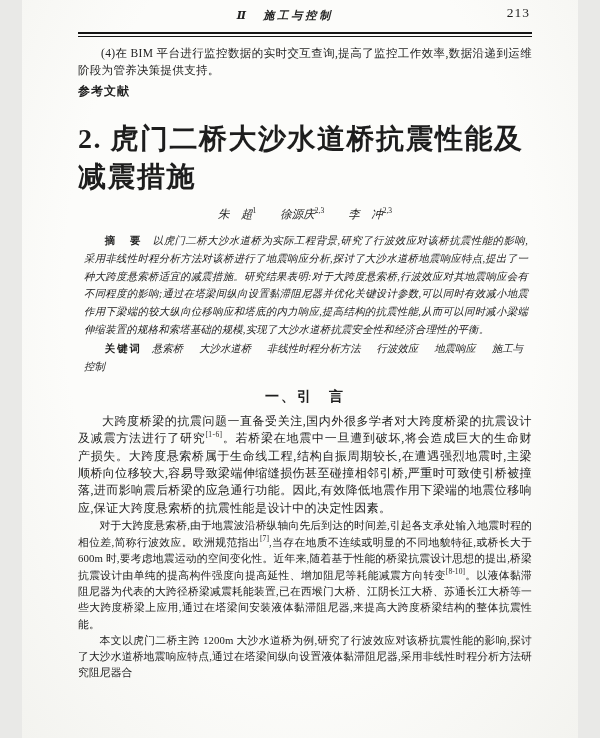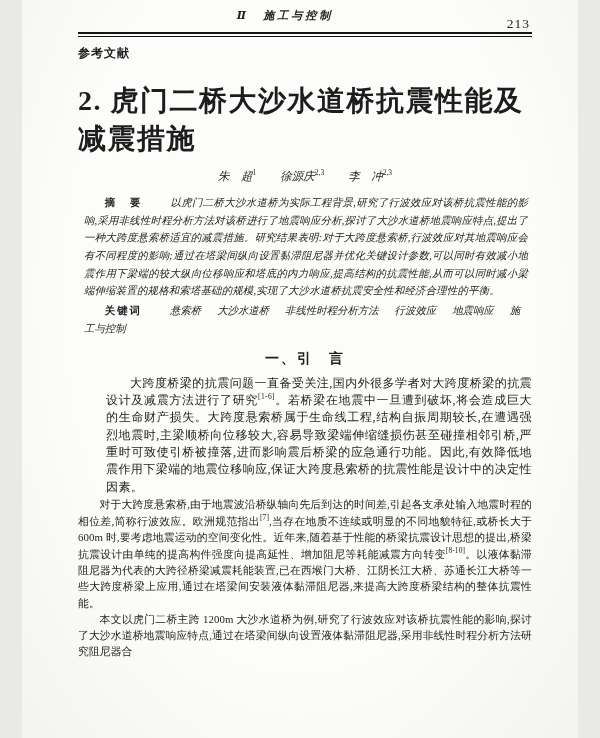--- a/index.html
+++ b/index.html
@@ -15,21 +15,21 @@
     box-sizing:border-box;
     padding:0 46px 0 56px;
   }
   
   .header { position:relative; height:24px; padding-top:8px; }
   .hdr-title {
     position:absolute; left:0; right:40px; top:8px;
     text-align:center; font-style:italic; font-weight:bold;
     font-size:11px; letter-spacing:3px; color:#222;
   }
-  .hdr-page { position:absolute; right:2px; top:16px; font-size:13.5px; letter-spacing:1px; }
+  .hdr-page { position:absolute; right:2px; top:5px; font-size:13.5px; letter-spacing:1px; }
   .double-rule { border-top:2px solid #151515; border-bottom:1px solid #151515; height:2px; margin-bottom:8px; }
 
   
   .body-p {
     margin:0; text-align:justify; text-indent:2em;
     font-size:11.5px; line-height:1.45; letter-spacing:0.3px;
   }
   .refs-heading {
     font-family:"Liberation Sans","DejaVu Sans",sans-serif;
     font-weight:bold; font-size:12px; margin:5px 0 3px; letter-spacing:1px;
@@ -50,49 +50,50 @@
   .affiliations { text-align:center; font-style:italic; font-size:10.6px; line-height:1.6; margin-top:3px; }
 
   
   .abstract {
     margin:10px 4px 0 6px; text-align:justify; text-indent:2em;
     font-style:italic; font-size:10.4px; line-height:1.7; letter-spacing:0.2px;
   }
   .inline-label {
     font-style:normal; font-weight:bold;
     font-family:"Liberation Sans","DejaVu Sans",sans-serif;
-    letter-spacing:2px; margin-right:28px;
+    letter-spacing:2px; margin-right:10px;
   }
   .keywords { margin:2px 4px 0 6px; text-indent:2em; font-style:italic; font-size:10.4px; line-height:1.7; }
   .keyword { margin-right:16px; }
 
   
   .section-heading {
     text-align:center; font-weight:bold; font-size:14px;
     letter-spacing:2px; margin:12px 0 7px;
   }
   .intro-p {
     margin:0; text-align:justify; text-indent:2em;
   }
-  .intro-p.p1 { font-size:12px; line-height:1.45; letter-spacing:0.4px;margin-left:28px; }
+  .intro-p.p1 { font-size:12px; line-height:1.45; letter-spacing:0.4px; }
   .intro-p.p2, .intro-p.p3 { font-size:10.8px; line-height:1.5; letter-spacing:0.1px; }
   .intro-p sup { font-size:7.5px; }
 </style>
 </head>
 <body>
 
 <div class="page">
 
   <div class="header">
     <span class="hdr-title">Ⅱ　施工与控制</span>
     <span class="hdr-page">213</span>
   </div>
   <div class="double-rule"></div>
 
   <div>
+    <p class="body-p">(4)在 BIM 平台进行监控数据的实时交互查询,提高了监控工作效率,数据沿递到运维阶段为管养决策提供支持。</p>
     <div class="refs-heading">参考文献</div>
   </div>
 
   <h1 class="title">2. 虎门二桥大沙水道桥抗震性能及减震措施</h1>
 
   <div class="authors" id="authors"><span class="author">朱　超<sup>1</sup></span><span class="author">徐源庆<sup>2,3</sup></span><span class="author">李　冲<sup>2,3</sup></span></div>
 
 
   <p class="abstract"><span class="inline-label">摘　要</span><span>以虎门二桥大沙水道桥为实际工程背景,研究了行波效应对该桥抗震性能的影响,采用非线性时程分析方法对该桥进行了地震响应分析,探讨了大沙水道桥地震响应特点,提出了一种大跨度悬索桥适宜的减震措施。研究结果表明:对于大跨度悬索桥,行波效应对其地震响应会有不同程度的影响;通过在塔梁间纵向设置黏滞阻尼器并优化关键设计参数,可以同时有效减小地震作用下梁端的较大纵向位移响应和塔底的内力响应,提高结构的抗震性能,从而可以同时减小梁端伸缩装置的规格和索塔基础的规模,实现了大沙水道桥抗震安全性和经济合理性的平衡。</span></p>
 

